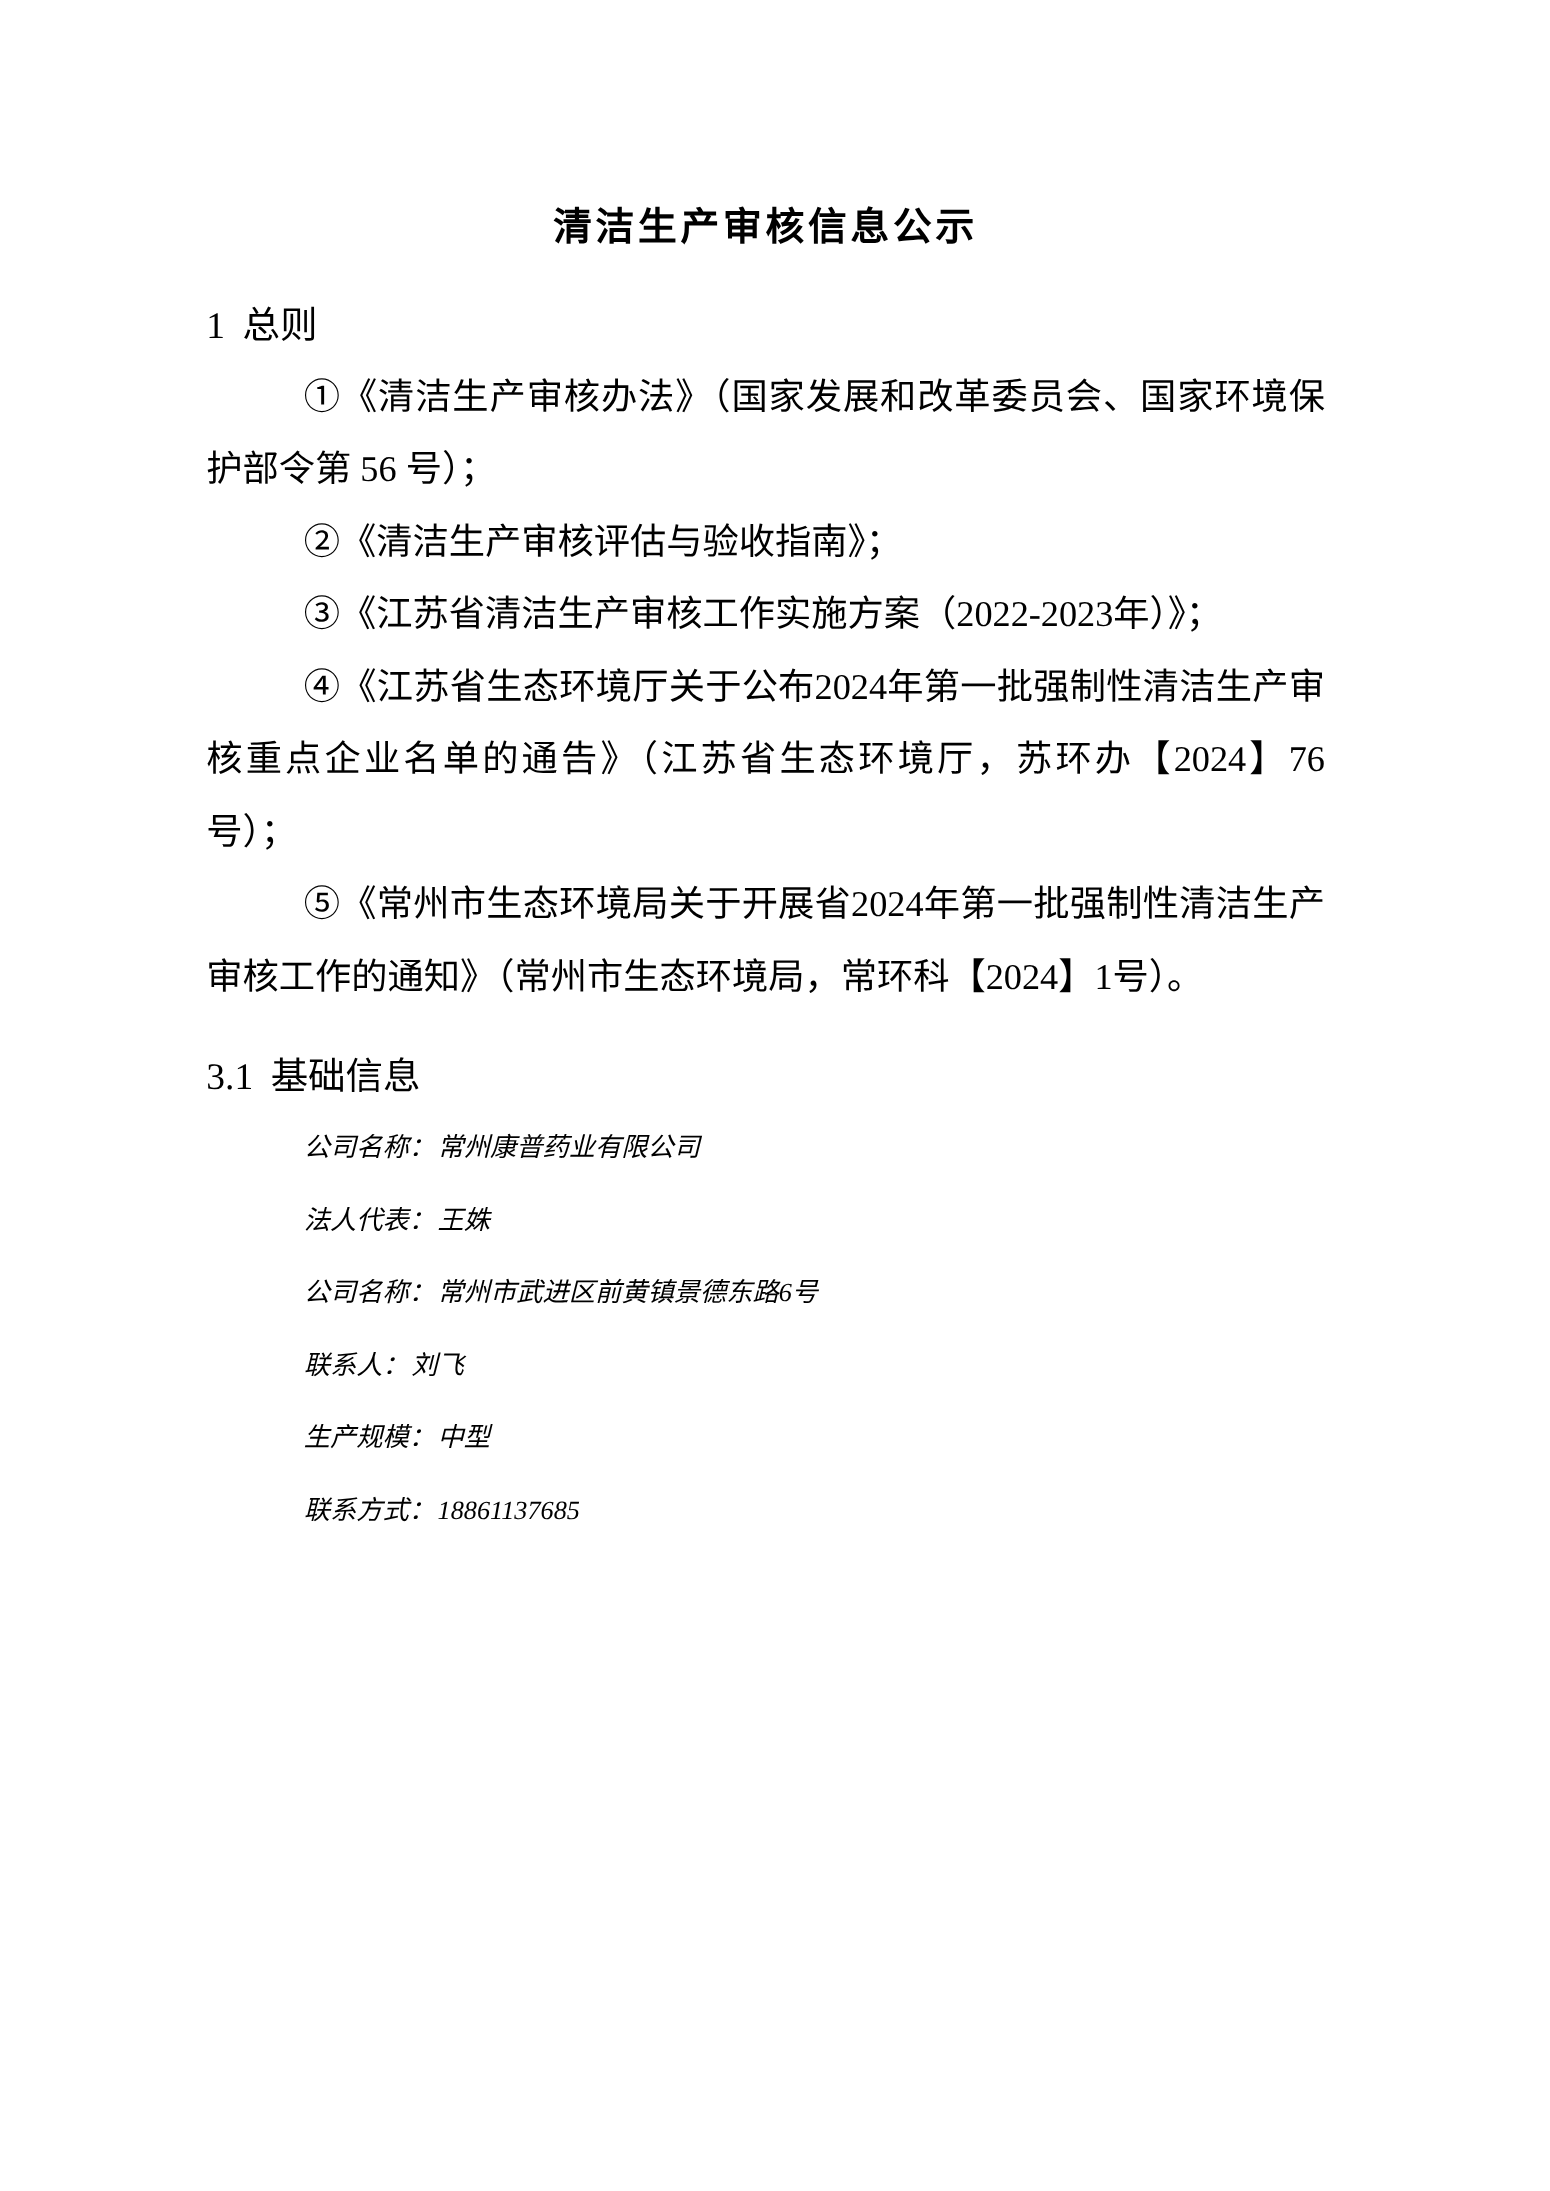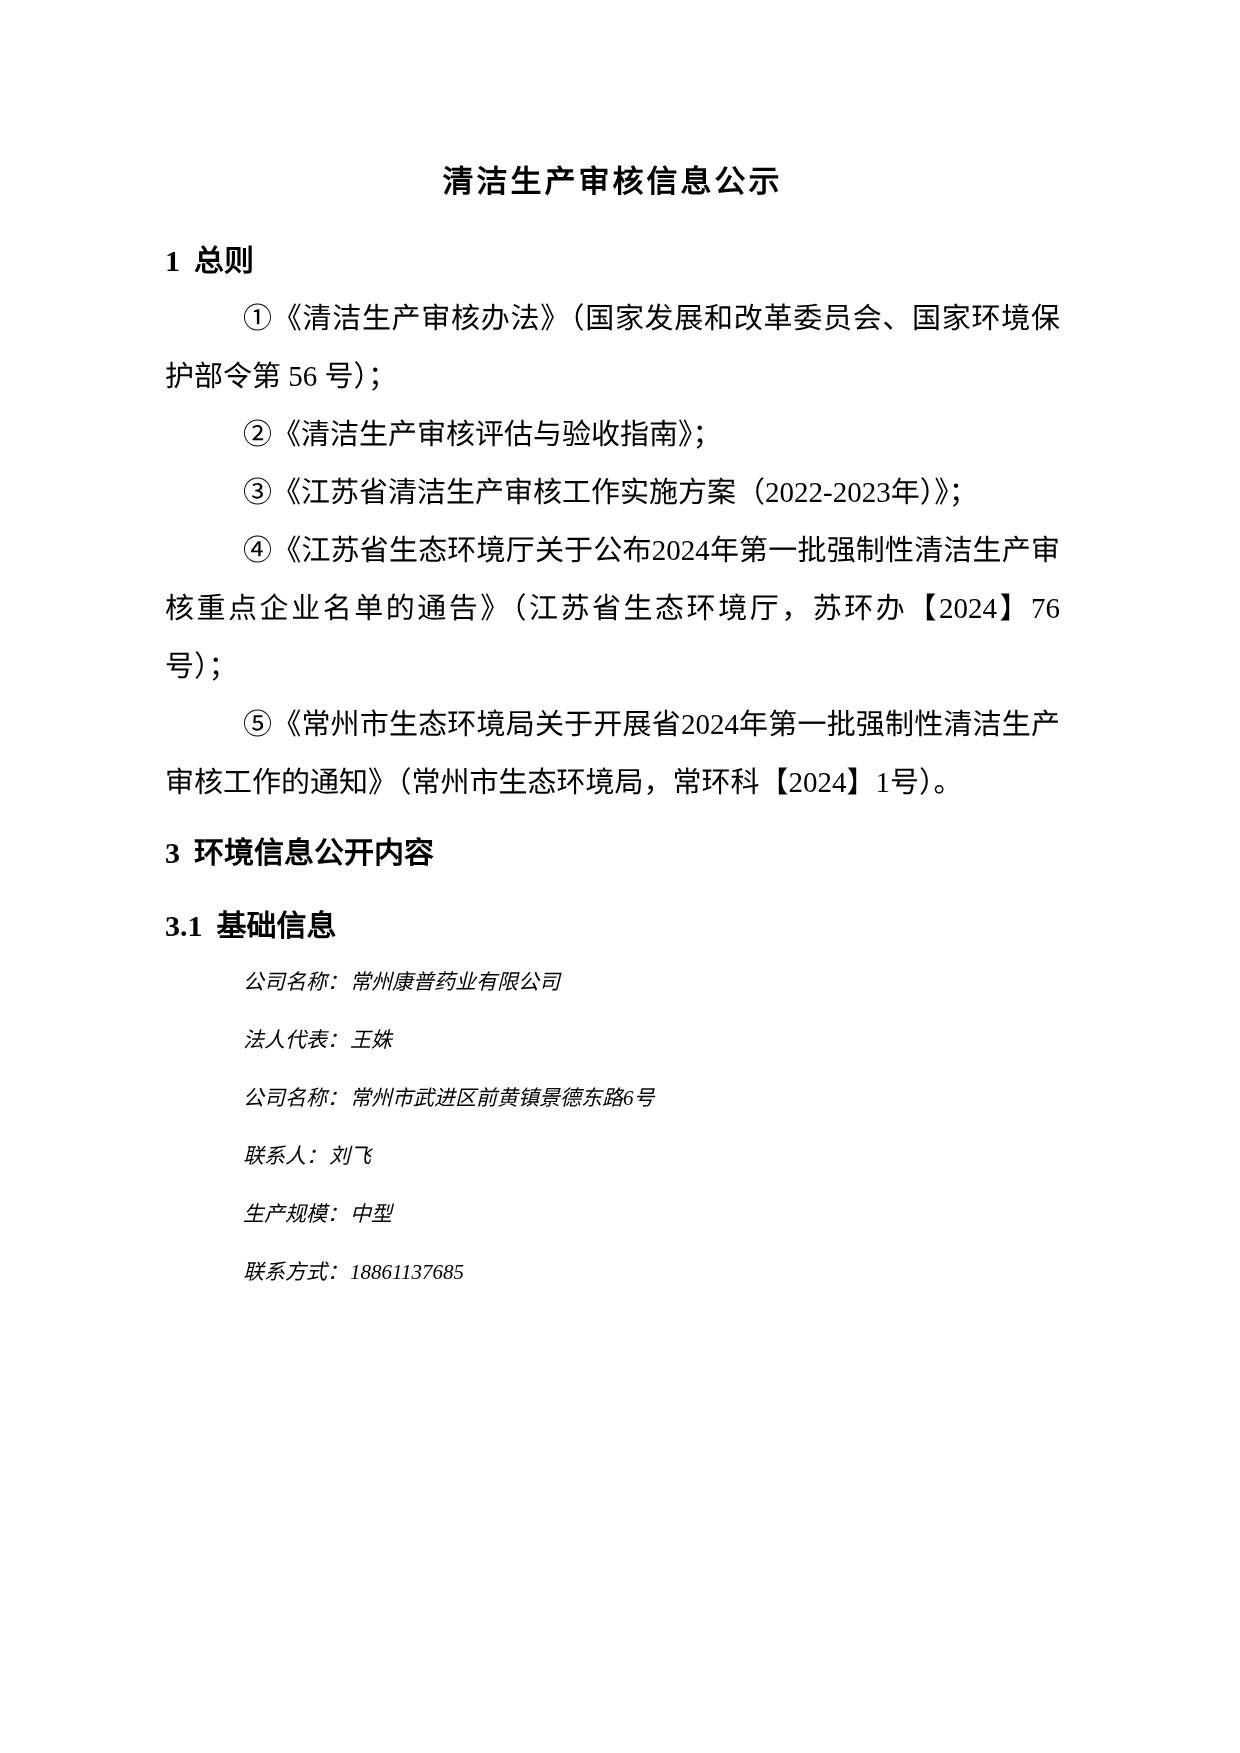--- a/index.html
+++ b/index.html
@@ -22,21 +22,21 @@
   .doc-title {
     font-size: 31px;
     font-weight: 700;
     line-height: 44px;
     letter-spacing: 3px;
     text-align: center;
     margin: 0 0 35px 0;
   }
   .heading {
     font-size: 30px;
-    font-weight: 700;
+    font-weight: 400;
     line-height: 44px;
     margin: 0;
   }
   .heading .h-num {
     display: inline-block;
     margin-right: 14px;
   }
   .h-general { margin: 0 0 6px 0; }
   .h-basis { margin: 23px 0 4px 0; }
   .h-disclosure { margin: 20px 0 0 0; }
@@ -77,23 +77,20 @@
 
 
   <div>
     <p class="body-text indent">①《清洁生产审核办法》（国家发展和改革委员会、国家环境保护部令第 56 号）；</p>
     <p class="body-text indent">②《清洁生产审核评估与验收指南》；</p>
     <p class="body-text indent">③《江苏省清洁生产审核工作实施方案（2022-2023年）》；</p>
     <p class="body-text indent">④《江苏省生态环境厅关于公布2024年第一批强制性清洁生产审核重点企业名单的通告》（江苏省生态环境厅，苏环办【2024】76号）；</p>
     <p class="body-text indent">⑤《常州市生态环境局关于开展省2024年第一批强制性清洁生产审核工作的通知》（常州市生态环境局，常环科【2024】1号）。</p>
   </div>
 
-  <h2 class="heading h-disclosure">
-    <span class="h-num">3</span><span>环境信息公开内容</span>
-  </h2>
 
   <h3 class="heading h-basic-info">
     <span class="h-num">3.1</span><span>基础信息</span>
   </h3>
 
   <div>
     <p class="field-row">
       <span>公司名称</span><span class="field-sep">：</span><span>常州康普药业有限公司</span>
     </p>
     <p class="field-row">

